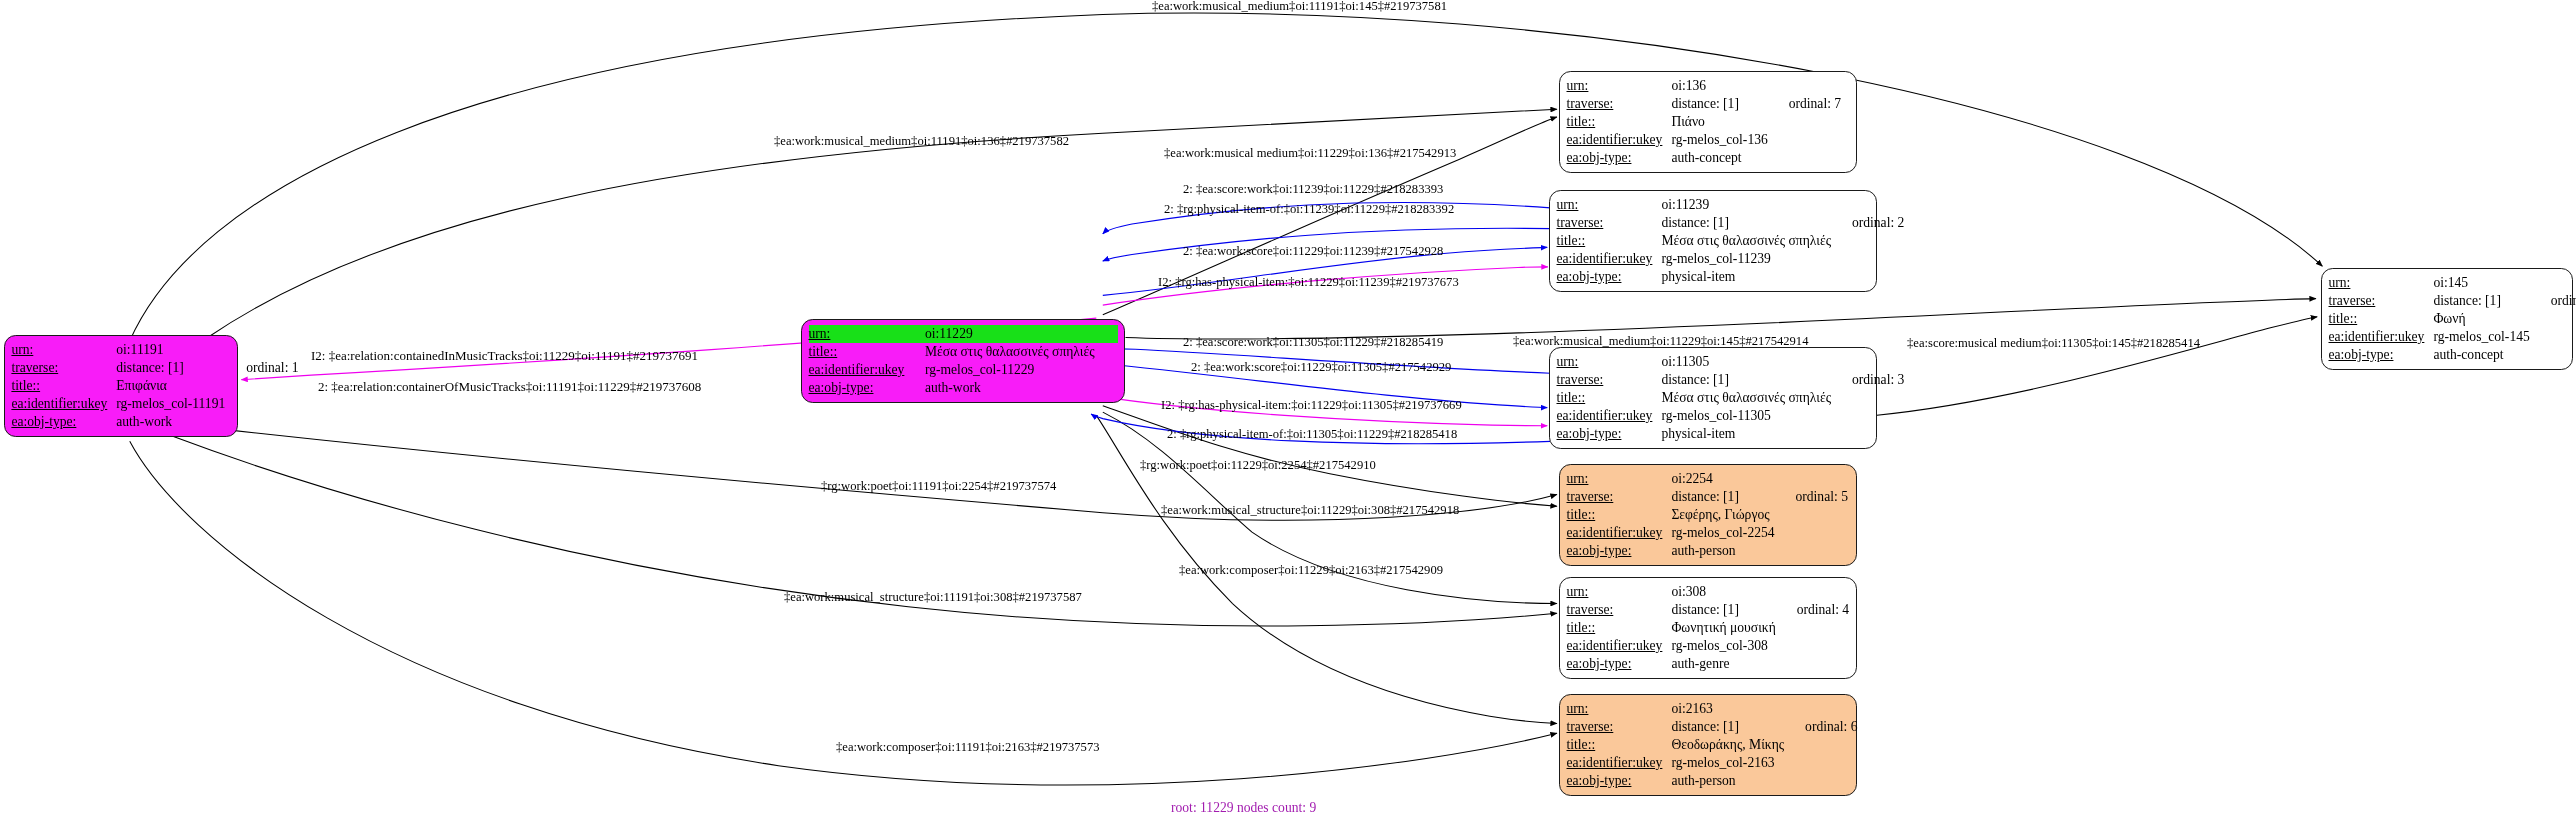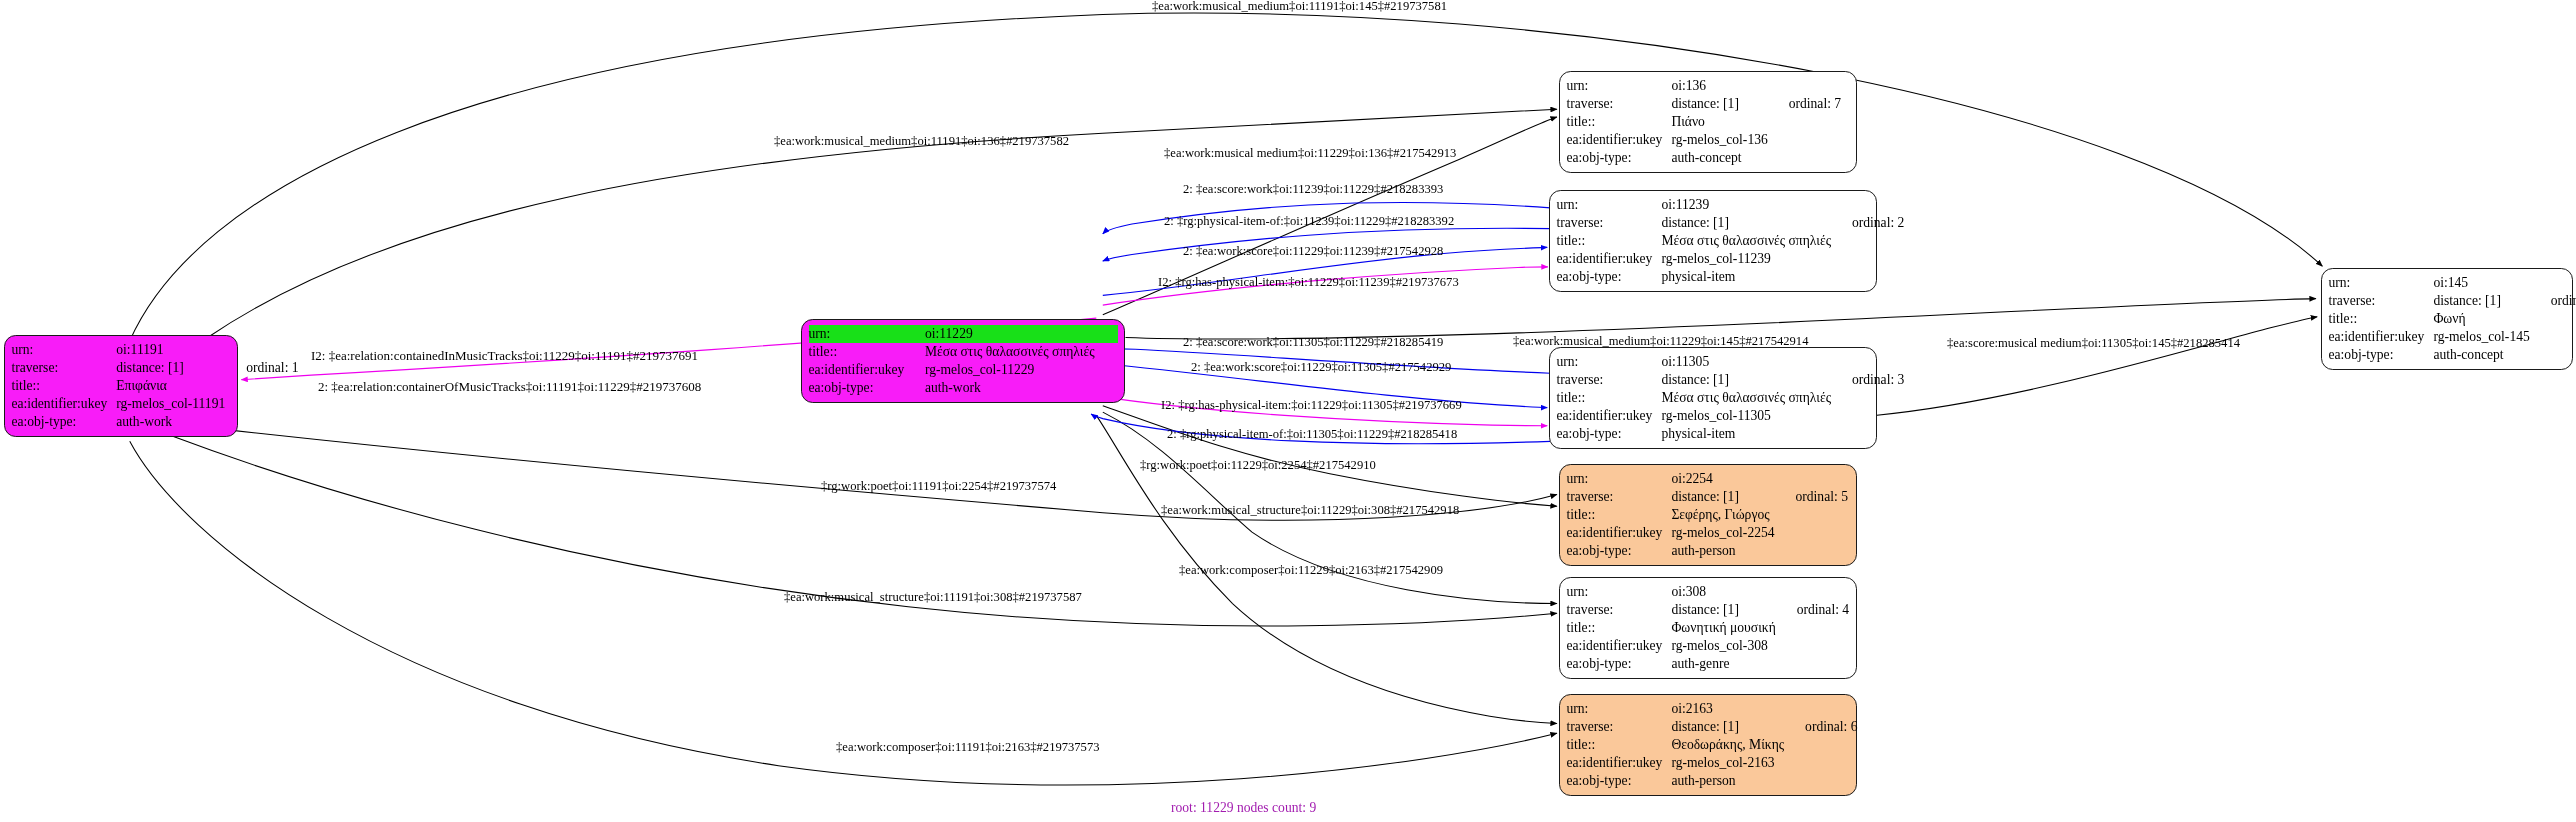--- a/index.html
+++ b/index.html
@@ -3,21 +3,21 @@
 <meta charset="utf-8">
 <style>
   html,body{margin:0;padding:0;background:#ffffff;}
   body{font-family:"Liberation Serif", serif;}
   #canvas{position:relative;width:2576px;height:823px;background:#fff;overflow:hidden;}
   svg.edges{position:absolute;left:0;top:0;width:2576px;height:823px;pointer-events:none;}
   .node{position:absolute;border:1.3px solid #1a1a1a;border-radius:11.7px;box-sizing:border-box;
         padding:5.2px 6.5px 5.2px 6.5px;background:#ffffff;}
   .node table{border-collapse:collapse;}
   .node td{font-size:13.6px;line-height:1.32;color:#000;white-space:nowrap;padding:0 0;vertical-align:top;}
-  .node td.k{padding-right:9px;}
+  .node td.k{padding-right:9px;text-decoration:underline;}
   .node td.v{padding-right:3.9px;}
   .node td.v2{padding-left:17px;}
   .highlight-row td{background:#18e018;}
   .magenta{background:#f81cf8;}
   .orange{background:#fac89a;}
   .white{background:#ffffff;}
   .elabel{position:absolute;font-size:12.6px;color:#000;white-space:nowrap;
           font-family:"Liberation Serif", serif;}
   .elabel.big{font-size:13px;}
   .footer{position:absolute;font-size:13.6px;color:#a21caf;white-space:nowrap;}
@@ -369,34 +369,34 @@
       </tr>
     </tbody>
       </table>
   </div>
 
   <div class="elabel" style="left:1152px; top:-1.3px;">‡ea:work:musical_medium‡oi:11191‡oi:145‡#219737581</div>
   <div class="elabel" style="left:774px; top:134px;">‡ea:work:musical_medium‡oi:11191‡oi:136‡#219737582</div>
   <div class="elabel" style="left:1164px; top:146px;">‡ea:work:musical medium‡oi:11229‡oi:136‡#217542913</div>
 
   <div class="elabel" style="left:1183px; top:182px;">2: ‡ea:score:work‡oi:11239‡oi:11229‡#218283393</div>
-  <div class="elabel" style="left:1164px; top:214px;">2: ‡rg:physical-item-of:‡oi:11239‡oi:11229‡#218283392</div>
+  <div class="elabel" style="left:1164px; top:202px;">2: ‡rg:physical-item-of:‡oi:11239‡oi:11229‡#218283392</div>
   <div class="elabel" style="left:1183px; top:244px;">2: ‡ea:work:score‡oi:11229‡oi:11239‡#217542928</div>
   <div class="elabel" style="left:1158px; top:275px;">I2: ‡rg:has-physical-item:‡oi:11229‡oi:11239‡#219737673</div>
 
   <div class="elabel big" style="left:311px; top:348px;">I2: ‡ea:relation:containedInMusicTracks‡oi:11229‡oi:11191‡#219737691</div>
   <div class="elabel big" style="left:318px; top:379px;">2: ‡ea:relation:containerOfMusicTracks‡oi:11191‡oi:11229‡#219737608</div>
 
   <div class="elabel" style="left:1183px; top:335px;">2: ‡ea:score:work‡oi:11305‡oi:11229‡#218285419</div>
   <div class="elabel" style="left:1183px; top:360px;margin-left:8px;">2: ‡ea:work:score‡oi:11229‡oi:11305‡#217542929</div>
   <div class="elabel" style="left:1161px; top:398px;">I2: ‡rg:has-physical-item:‡oi:11229‡oi:11305‡#219737669</div>
   <div class="elabel" style="left:1167px; top:427px;">2: ‡rg:physical-item-of:‡oi:11305‡oi:11229‡#218285418</div>
 
   <div class="elabel" style="left:1513px; top:304px;margin-top:30px;">‡ea:work:musical_medium‡oi:11229‡oi:145‡#217542914</div>
-  <div class="elabel" style="left:1907px; top:336px;margin-left:40px;">‡ea:score:musical medium‡oi:11305‡oi:145‡#218285414</div>
+  <div class="elabel" style="left:1907px; top:336px;">‡ea:score:musical medium‡oi:11305‡oi:145‡#218285414</div>
 
   <div class="elabel" style="left:821px; top:479px;">‡rg:work:poet‡oi:11191‡oi:2254‡#219737574</div>
   <div class="elabel" style="left:1140px; top:458px;">‡rg:work:poet‡oi:11229‡oi:2254‡#217542910</div>
   <div class="elabel" style="left:1161px; top:503px;">‡ea:work:musical_structure‡oi:11229‡oi:308‡#217542918</div>
   <div class="elabel" style="left:1179px; top:563px;">‡ea:work:composer‡oi:11229‡oi:2163‡#217542909</div>
   <div class="elabel" style="left:784px; top:590px;">‡ea:work:musical_structure‡oi:11191‡oi:308‡#219737587</div>
   <div class="elabel" style="left:808px; top:740px;margin-left:28px;">‡ea:work:composer‡oi:11191‡oi:2163‡#219737573</div>
 
   <div class="footer" style="left:1171px; top:800px;">root: 11229 nodes count: 9</div>
 

